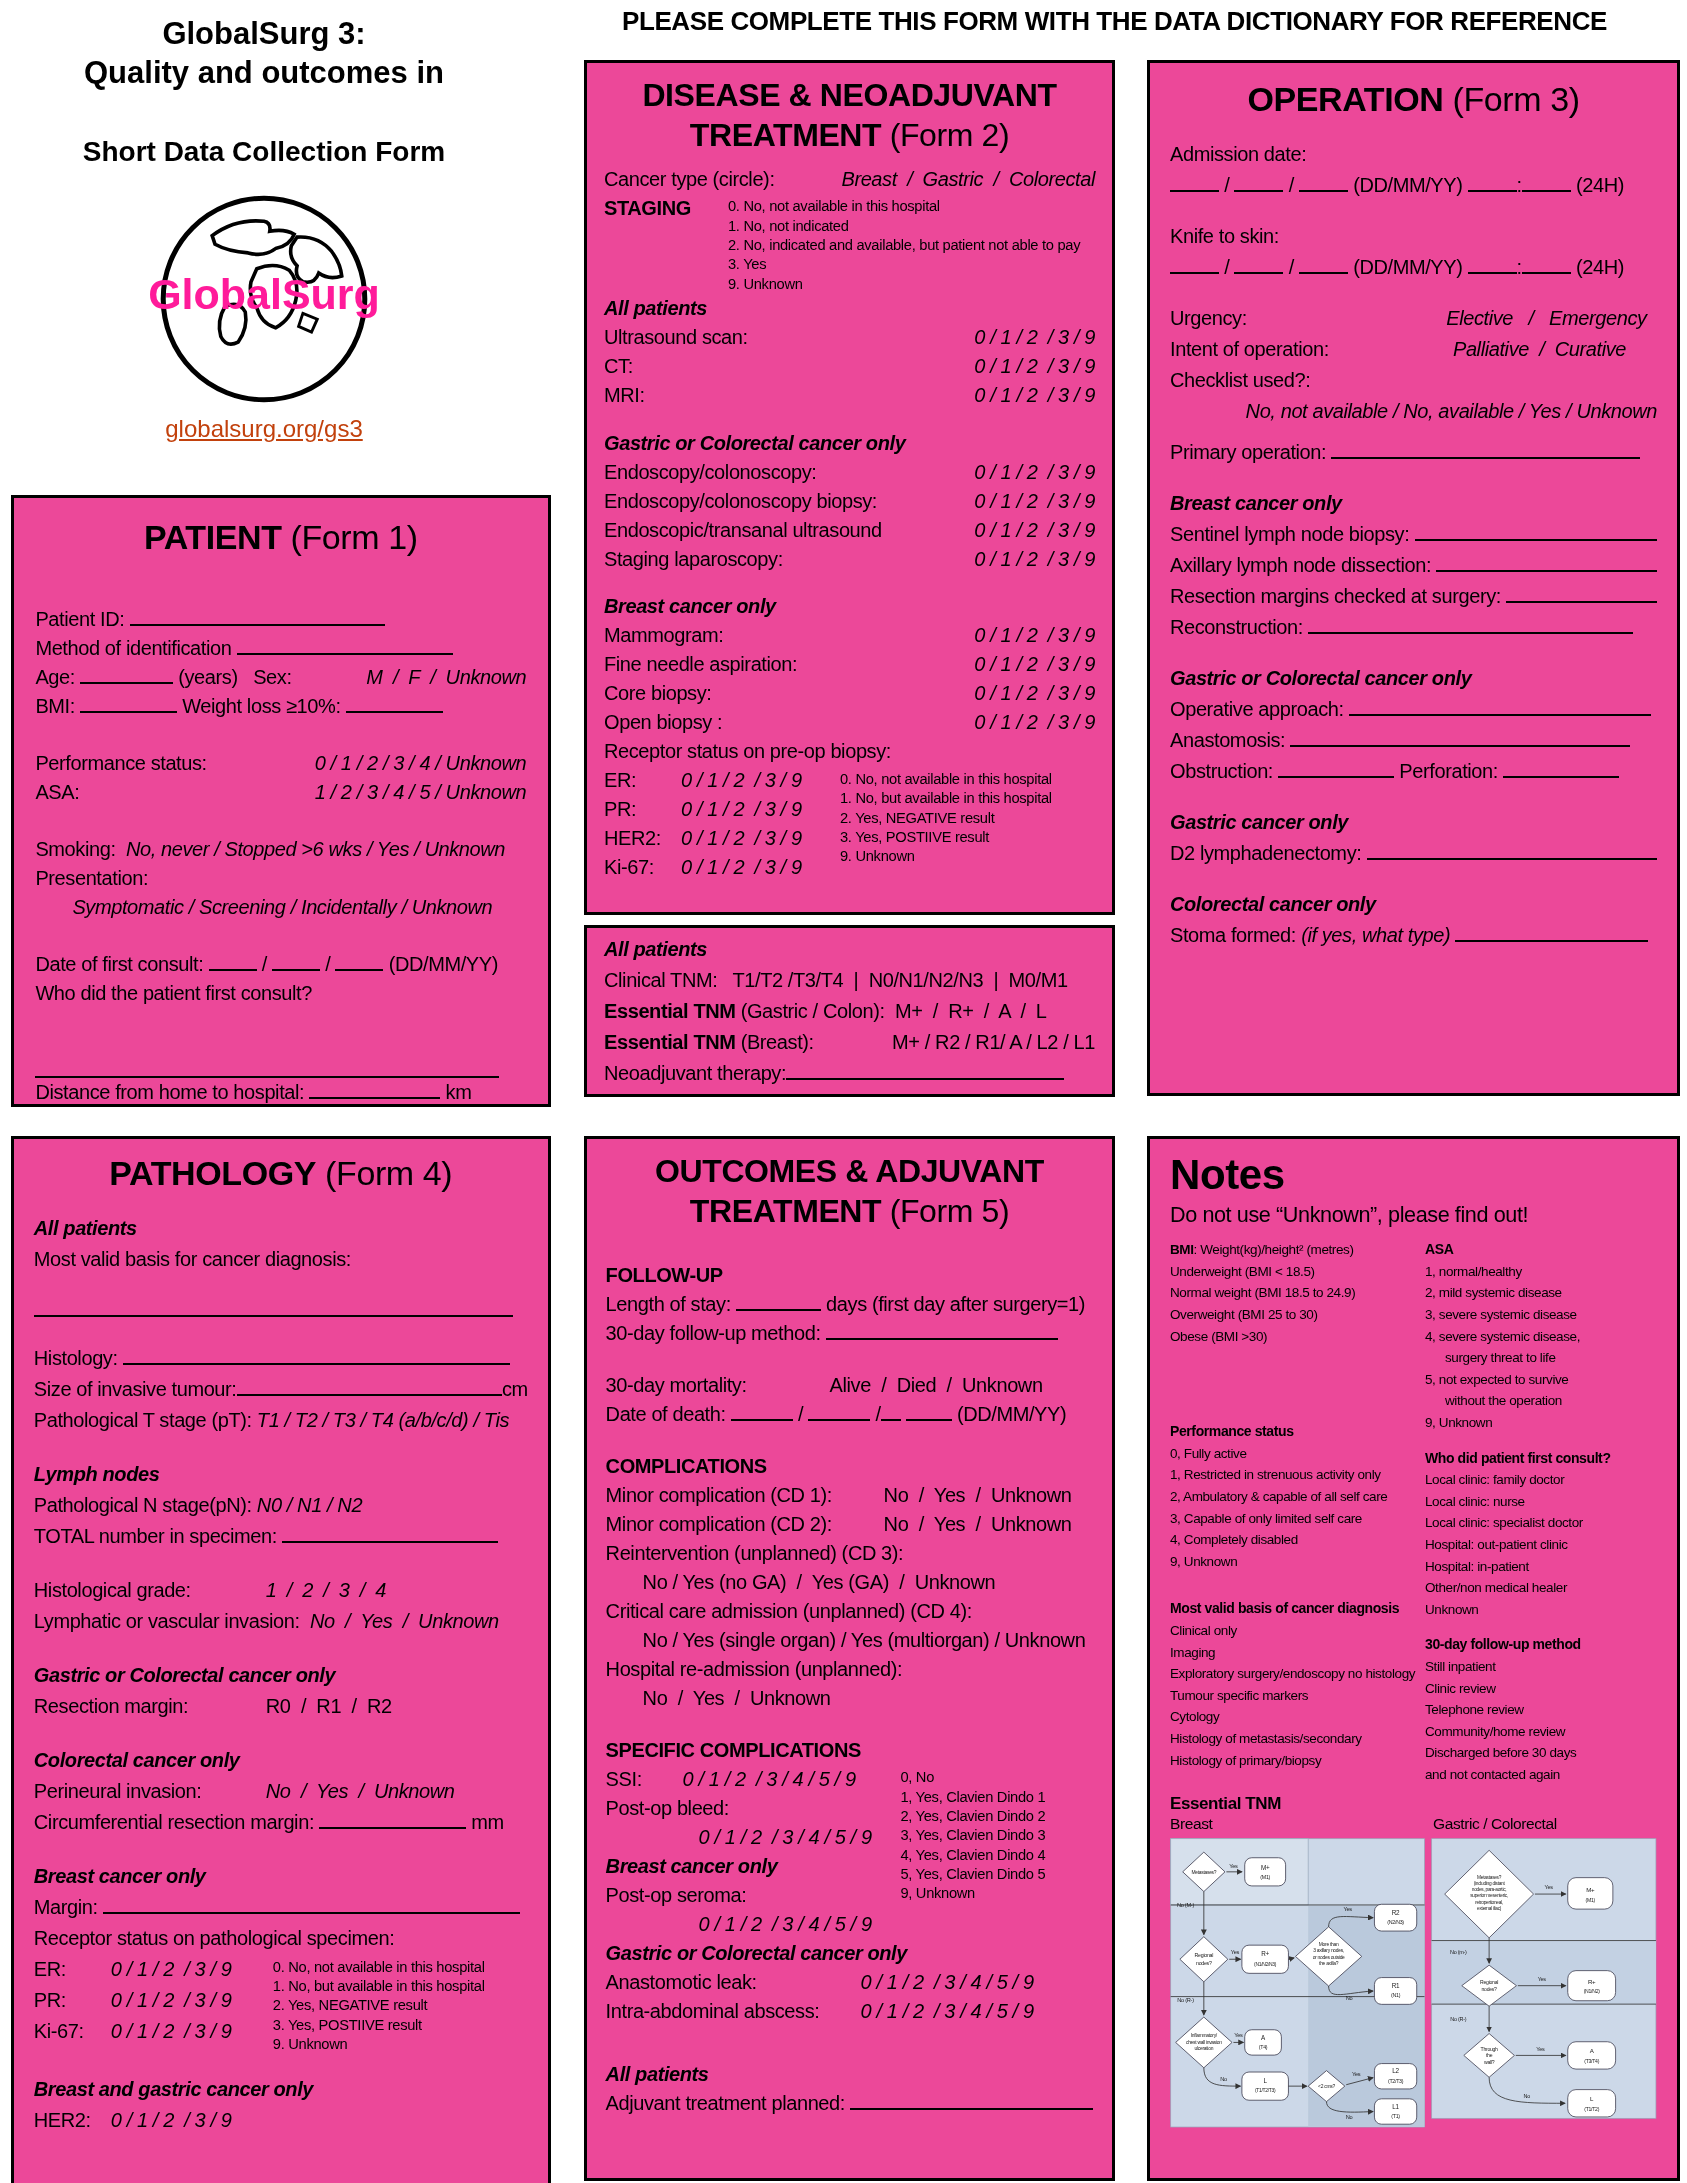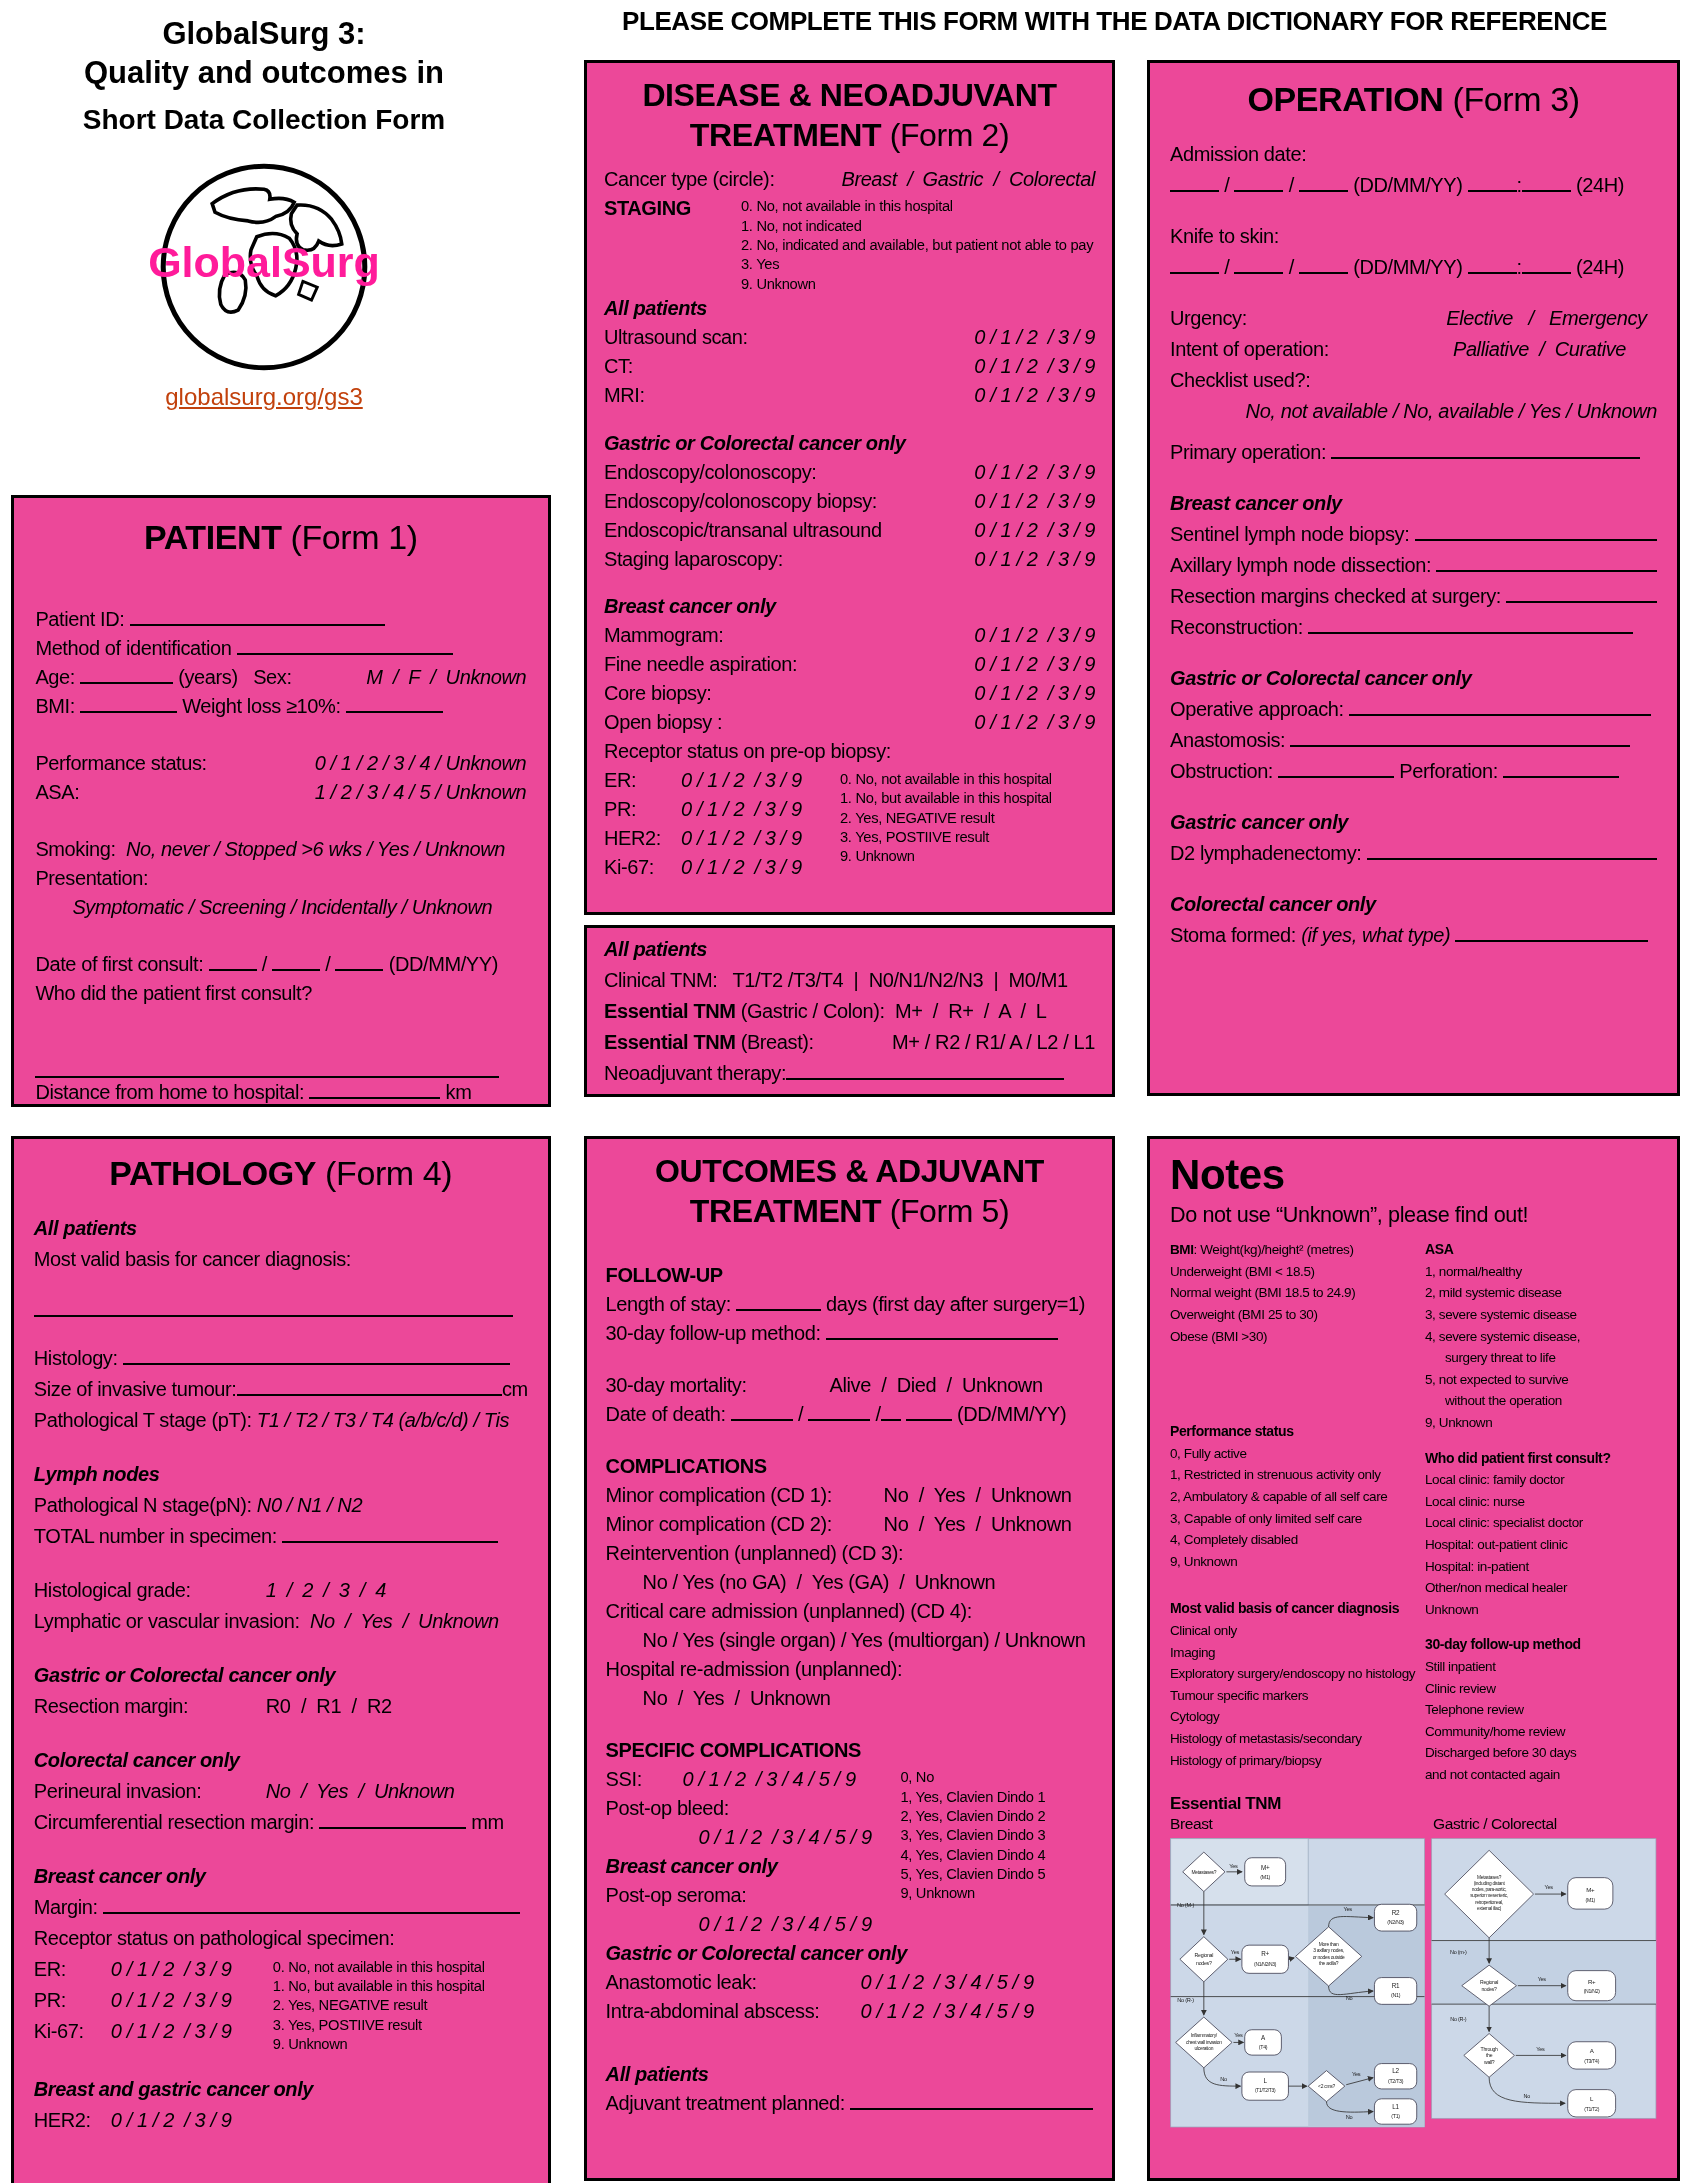--- a/index.html
+++ b/index.html
@@ -15,29 +15,29 @@
   .btitle .norm,.btitle2 .norm{font-weight:400;}
   .row{display:flex;align-items:baseline;font-size:20px;line-height:var(--lh,31px);white-space:pre;}
   .row>span{white-space:pre;}
   .row .spacer{flex:1;}
   .sec{font-weight:700;font-style:italic;font-size:20px;line-height:var(--lh,31px);}
   .secb{font-weight:700;font-size:20px;line-height:var(--lh,31px);}
   .blank{display:inline-block;border-bottom:2.3px solid #000;height:0.95em;}
   .ind{padding-left:37px;}
   .ind2{padding-left:93px;}
   .row.right{justify-content:flex-end;}
-  .note2{display:flex;align-items:flex-start;gap:13px;}
+  .note2{display:flex;align-items:flex-start;gap:0;}
   .n2l{flex:1;min-width:0;}
   .n2r{font-size:14.7px;line-height:19.3px;letter-spacing:-0.3px;padding-top:3.9px;flex:none;}
   
   #header{left:541px;top:6.2px;width:1147px;text-align:center;font-weight:700;font-size:26px;letter-spacing:-0.4px;}
   
   #titleblock{left:36px;top:14px;width:456px;text-align:center;}
   #titleblock .t1{font-size:31px;line-height:39px;font-weight:700;}
-  #titleblock .sub{font-size:28px;font-weight:700;margin-top:12px;}
+  #titleblock .sub{font-size:28px;font-weight:700;margin-top:44px;}
   .globewrap{position:relative;display:inline-block;margin-top:23px;}
   .logotext{position:absolute;left:50%;top:47%;transform:translate(-50%,-50%);font-size:43px;font-weight:700;color:#ff1b9a;white-space:nowrap;letter-spacing:0;}
   .link{display:block;margin-top:4.6px;font-size:24px;color:#c2410c;text-decoration:underline;}
   
   #box-patient{left:10.8px;top:495px;width:540px;height:612px;padding:17px 21.6px;--lh:29px;}
   #box-disease{left:584px;top:60px;width:531px;height:855px;padding:10.8px 17px;--lh:29px;}
   #box-tnm{left:584px;top:925px;width:531px;height:172px;padding:6.2px 17px;--lh:31px;}
   #box-operation{left:1147px;top:60px;width:533px;height:1036px;padding:14px 20px;--lh:31px;}
   #box-pathology{left:10.8px;top:1136px;width:540px;height:1332px;padding:12.4px 20px;--lh:31px;}
   #box-outcomes{left:584px;top:1136px;width:531px;height:1045px;padding:10.8px 18.6px;--lh:29px;}

